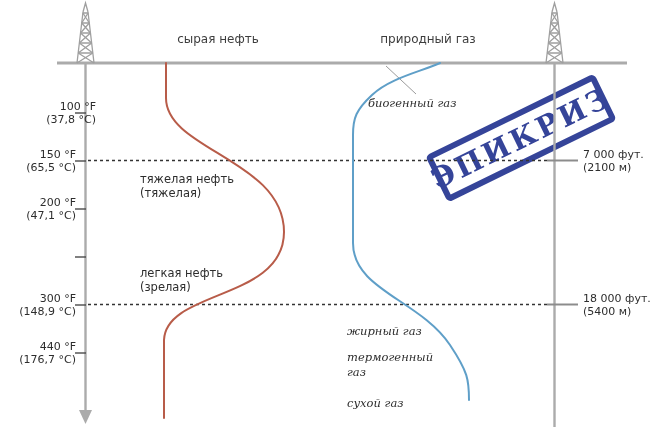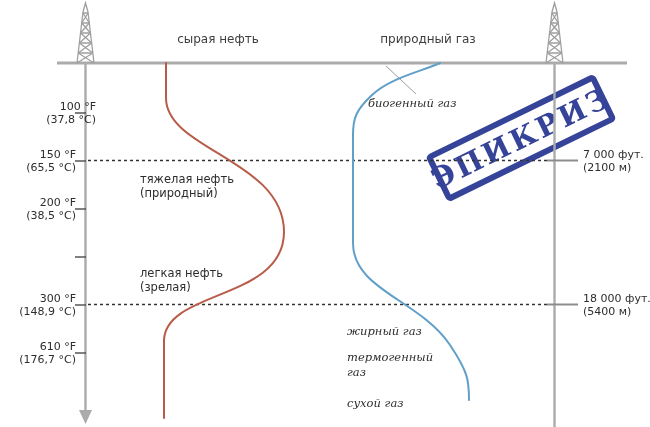--- a/index.html
+++ b/index.html
@@ -82,43 +82,43 @@
   <div class="lbl temp" style="top:100px;padding-left:20px;">
     <div>100 °F</div>
     <div>(37,8 °C)</div>
   </div>
   <div class="lbl temp" style="top:148px;">
     <div>150 °F</div>
     <div>(65,5 °C)</div>
   </div>
   <div class="lbl temp" style="top:196px;">
     <div>200 °F</div>
-    <div>(38,5 °C)</div>
+    <div>(47,1 °C)</div>
   </div>
   <div class="lbl temp" style="top:292px;">
     <div>300 °F</div>
     <div>(148,9 °C)</div>
   </div>
   <div class="lbl temp" style="top:340px;">
-    <div>610 °F</div>
+    <div>440 °F</div>
     <div>(176,7 °C)</div>
   </div>
 
   <div class="lbl depth" style="top:148px;">
     <div>7 000 фут.</div>
     <div>(2100 м)</div>
   </div>
   <div class="lbl depth" style="top:292px;">
     <div>18 000 фут.</div>
     <div>(5400 м)</div>
   </div>
 
   <div class="lbl zone" style="left:140px;top:172px;">
     <div>тяжелая нефть</div>
-    <div>(природный)</div>
+    <div>(тяжелая)</div>
   </div>
   <div class="lbl zone" style="left:140px;top:266px;">
     <div>легкая нефть</div>
     <div>(зрелая)</div>
   </div>
 
   <div class="lbl zone ital" style="left:368px;top:96px;">биогенный газ</div>
   <div class="lbl zone ital" style="left:347px;top:324px;">жирный газ</div>
   <div class="lbl zone ital" style="left:347px;top:350px;line-height:15px;">
     <div>термогенный</div>

